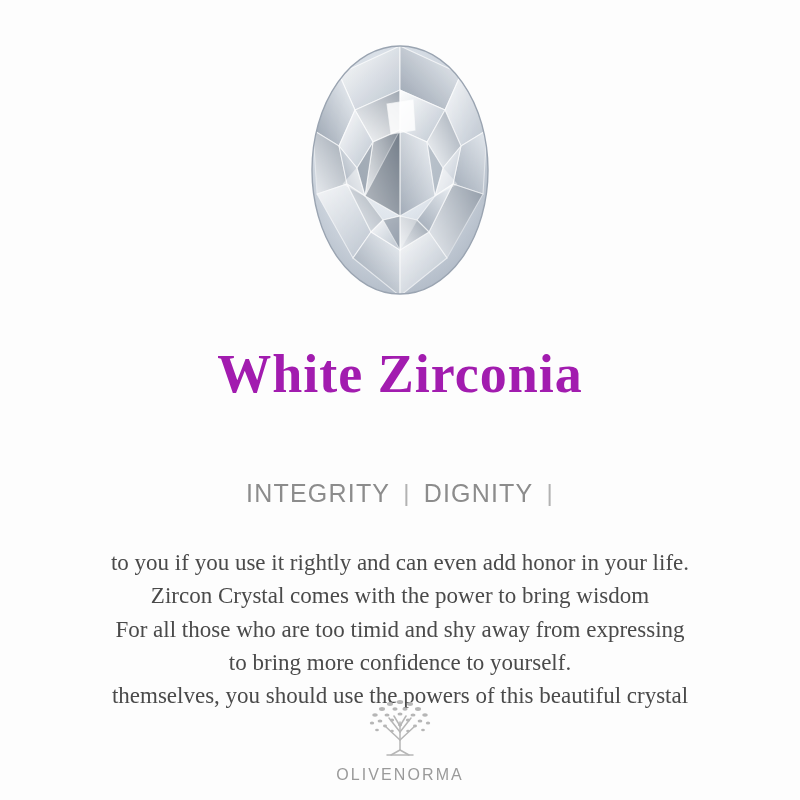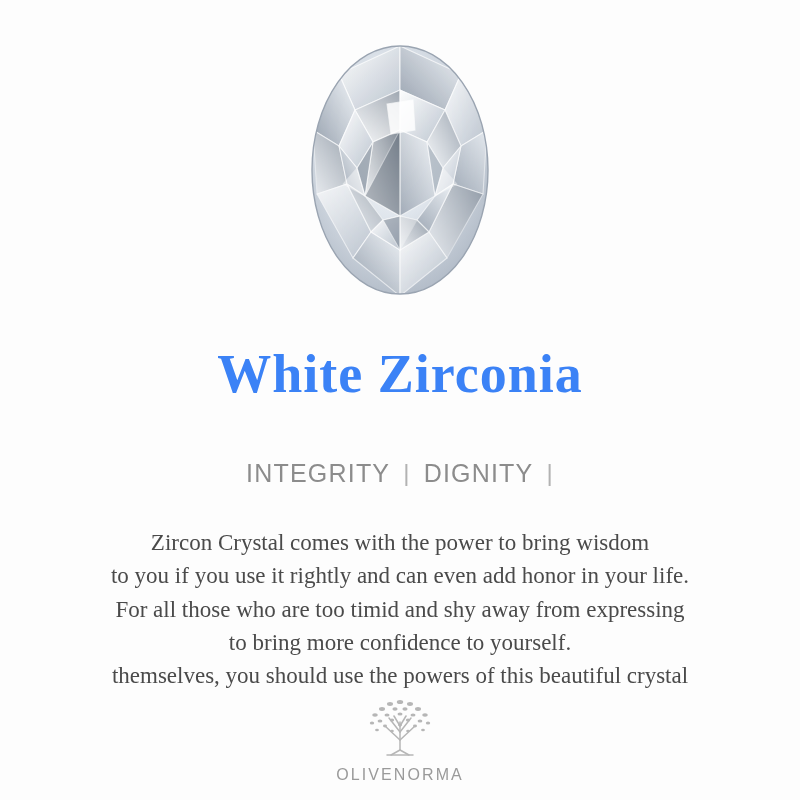--- a/index.html
+++ b/index.html
@@ -36,28 +36,28 @@
     height: 272px;
   }
 
   
   .title {
     margin-top: 40px;
     font-family: "Liberation Serif", serif;
     font-size: 54px;
     font-weight: 700;
     letter-spacing: 1px;
-    color: #3b82f6;
+    color: #a21caf;
     text-align: center;
     line-height: 1.05;
   }
 
   
   .keywords {
-    margin-top: 20px;
+    margin-top: 40px;
     font-family: "Liberation Sans", sans-serif;
     font-size: 25px;
     letter-spacing: 1.2px;
     color: #8c8c8c;
     text-align: left;
     display: flex;
     align-items: center;
     gap: 13px;
   }
   .keywords .sep {
@@ -179,22 +179,22 @@
   <h1 class="title">White  Zirconia</h1>
 
   <div class="keywords">
     <span>INTEGRITY</span>
     <span class="sep">|</span>
     <span>DIGNITY</span>
     <span class="sep">|</span>
   </div>
 
   <div class="desc">
+    <span class="line">to you if you use it rightly and can even add honor in your life.</span>
     <span class="line">Zircon Crystal comes with the power to bring wisdom</span>
-    <span class="line">to you if you use it rightly and can even add honor in your life.</span>
     <span class="line">For all those who are too timid and shy away from expressing</span>
     <span class="line">to bring more confidence to yourself.</span>
     <span class="line">themselves, you should use the powers of this beautiful crystal</span>
   </div>
 
   <div class="logo">
     <svg class="logo-mark" viewBox="0 0 86 72">
       <g fill="#b6b6b6">
 
         <ellipse cx="43" cy="10" rx="3.2" ry="2"></ellipse>

